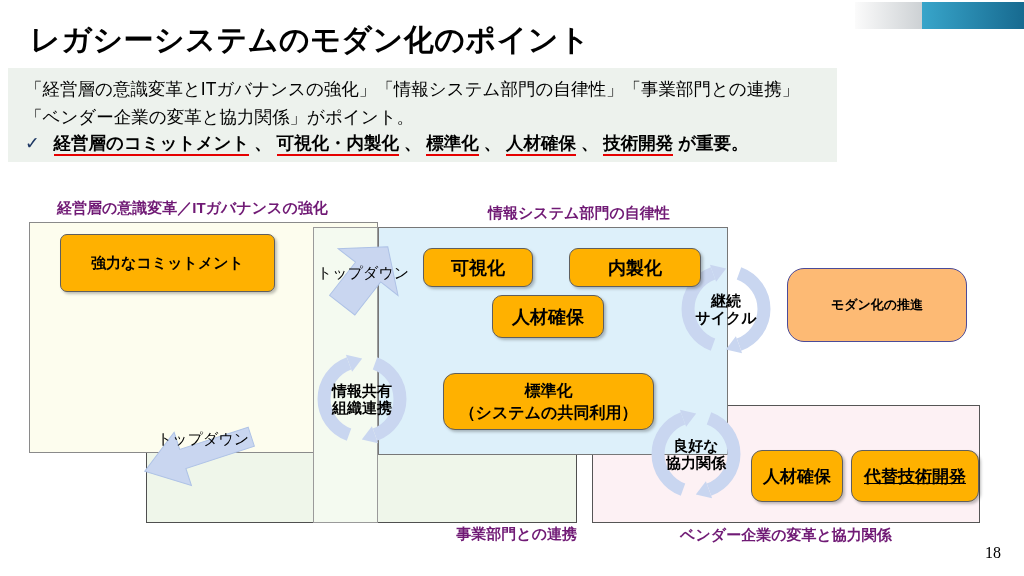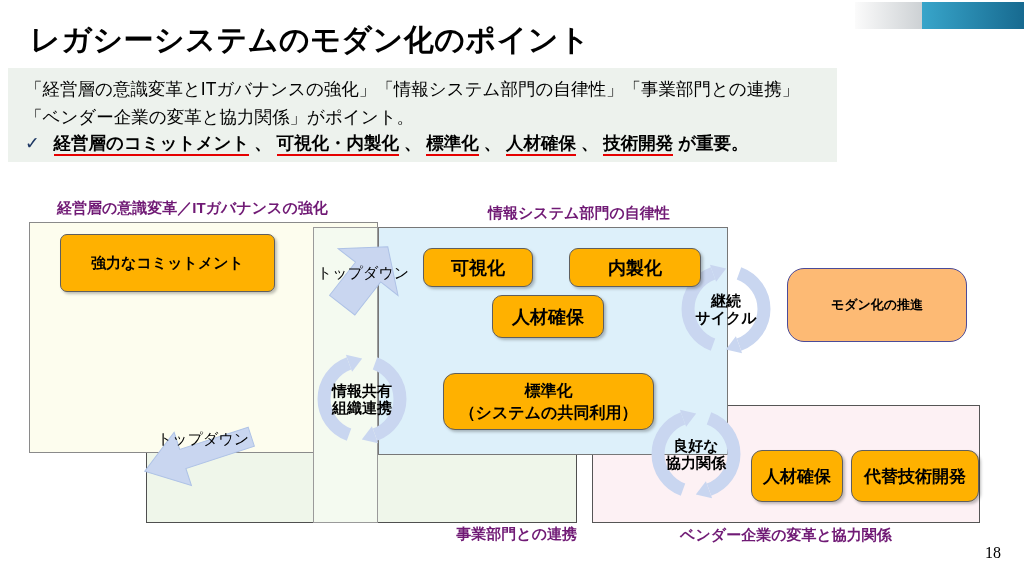--- a/index.html
+++ b/index.html
@@ -36,21 +36,21 @@
   
   .obox{position:absolute;box-sizing:border-box;background:#ffb100;border:1.5px solid #5f5f5f;
     display:flex;align-items:center;justify-content:center;text-align:center;
     font-weight:bold;z-index:7;box-shadow:2px 2px 3px rgba(0,0,0,0.25);}
   .b-commit{left:60px;top:234px;width:215px;height:58px;border-radius:7px;font-size:15px;}
   .b-visual{left:423px;top:248px;width:110px;height:39px;border-radius:9px;font-size:18px;}
   .b-insource{left:569px;top:248px;width:132px;height:39px;border-radius:9px;font-size:18px;}
   .b-talent1{left:492px;top:295px;width:112px;height:43px;border-radius:10px;font-size:18px;}
   .b-standard{left:443px;top:373px;width:211px;height:57px;border-radius:12px;font-size:16px;line-height:1.35;}
   .b-talent2{left:751px;top:450px;width:92px;height:52px;border-radius:11px;font-size:17px;}
-  .b-alttech{left:851px;top:450px;width:128px;height:52px;border-radius:11px;font-size:17px;}
+  .b-alttech{left:851px;top:450px;width:128px;height:52px;border-radius:11px;font-size:17px;text-decoration:underline;}
   
   .b-modern{position:absolute;left:787px;top:268px;width:180px;height:74px;box-sizing:border-box;
     background:#fdba74;border:1.5px solid #4b4b99;border-radius:17px;display:flex;align-items:center;
     justify-content:center;font-size:13px;font-weight:bold;z-index:7;}
   
   .fig{position:absolute;z-index:6;}
   .flow-text{position:absolute;font-size:15px;font-weight:normal;z-index:8;white-space:nowrap;}
   .td1{left:317px;top:264px;}
   .td2{left:157px;top:430px;}
   .cycle-text{position:absolute;font-size:15px;font-weight:bold;z-index:8;text-align:center;line-height:17px;}

